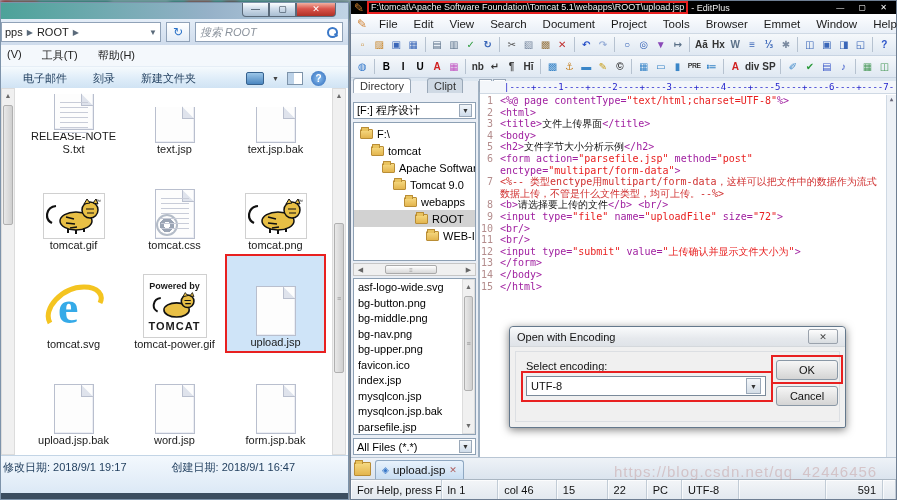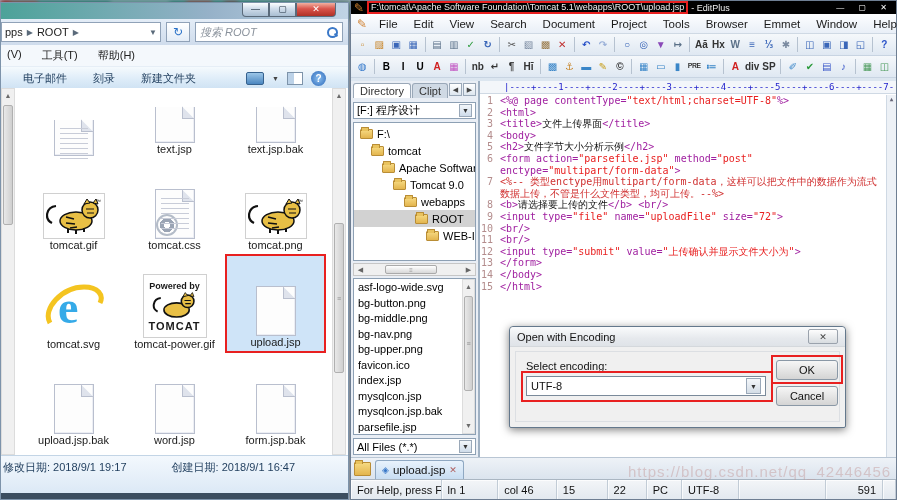--- a/index.html
+++ b/index.html
@@ -97,21 +97,21 @@
   .ep-menubar .item { padding:0 8px; }
   .ep-menubar .spread { flex:1; }
   .pencil { color:#d08030; font-size:12px; }
   .ep-toolbar { height:22px; display:flex; align-items:center; padding:0 3px;
     background:linear-gradient(#f5f8fb,#dfe8f2); border-bottom:1px solid #c8d4e2; }
   .tb-icon { width:17px; height:17px; display:flex; align-items:center; justify-content:center;
     font-size:10px; font-weight:bold; border-radius:2px; }
   .tb-sep { width:1px; height:15px; background:#b6c2d0; margin:0 3px; flex-shrink:0; }
   .ep-main { position:absolute; top:80px; bottom:42px; left:0; right:0; display:flex; }
   .ep-side { width:129px; background:#e9eef5; border-right:2px solid #9fb0c2; display:flex; flex-direction:column; }
-  .side-tabs { display:flex; align-items:flex-start; height:19px; padding:2px 2px 12px 2px; gap:1px; }
+  .side-tabs { display:flex; align-items:center; height:19px; padding:2px 2px 12px 2px; gap:16px; }
   .stab { padding:1px 6px; border:1px solid #9aa8b8; border-bottom:none; background:#cfd9e4;
     border-radius:3px 3px 0 0; color:#333; }
   .stab.active { background:#fff; font-weight:normal; }
   .tab-arrows { margin-left:auto; display:flex; gap:1px; }
   .tab-arrows span { width:13px; height:13px; border:1px solid #9aa8b8; background:linear-gradient(#fff,#dde6ef);
     font-size:7px; display:flex; align-items:center; justify-content:center; color:#444; }
   .drive-select { margin:2px; height:17px; background:#fff; border:1px solid #8da0b4;
     display:flex; align-items:center; padding:0 3px; }
   .drive-select .spread { flex:1; }
   .dd-arrow { width:13px; height:13px; background:linear-gradient(#f2f6fa,#cfdcea); border:1px solid #9aa8b8;
@@ -175,21 +175,21 @@
   .tab-folder { width:17px; height:14px; margin-bottom:3px; }
   .doc-tab { height:19px; display:flex; align-items:center; gap:4px; padding:0 6px;
     background:linear-gradient(#e8f2fc,#c8ddf2); border:1px solid #8fa8c2; border-bottom:none;
     border-radius:3px 3px 0 0; color:#111; font-size:11.5px; }
   .doc-tab .dmark { color:#3a78c8; font-size:9px; }
   .doc-tab .tclose { color:#b06060; font-size:9px; }
   .ep-status { position:absolute; left:0; right:0; bottom:0; height:20px; display:flex; align-items:stretch;
     background:linear-gradient(#f3f5f8,#e3e9ef); border-top:1px solid #aab6c2; color:#111; }
   .st-seg { display:flex; align-items:center; padding:0 6px; border-right:1px solid #c2ccd6;
     box-shadow: inset 1px 1px 0 rgba(255,255,255,.7); white-space:nowrap; overflow:hidden; }
-  #watermark { position:absolute; left:628px; top:463px; font-size:15px; letter-spacing:1px;
+  #watermark { position:absolute; left:614px; top:463px; font-size:15px; letter-spacing:1px;
     color:rgba(195,150,150,.45); pointer-events:none; z-index:50; }
 </style>
 </head>
 <body>
 
 <div id="bg-strip">
   <span class="blob" style="left:4px;width:34px;background:#c03028;border-radius:2px;"></span>
   <span class="blob" style="left:110px;width:60px;background:rgba(255,255,255,.5);border-radius:2px;"></span>
   <span class="blob" style="left:186px;width:26px;background:#c03028;border-radius:2px;"></span>
   <span class="blob" style="left:224px;width:14px;background:#803030;border-radius:2px;"></span>
@@ -243,20 +243,21 @@
   <div class="exp-body">
     <div class="sb-v" style="left:0;">
       <div class="arr">▲</div>
         <div class="sb-thumb" style="height:120px;"></div>
     </div>
     <div id="file-grid">
         <div class="tile cut">
           <span style="display: flex;">
             <span class="icon-page icon-lines"></span>
           </span>
+          <div class="lbl">RELEASE-NOTES.txt</div>
         </div>
         <div class="tile cut">
           <span style="display: flex;">
             <span class="icon-page"></span>
           </span>
           <div class="lbl">text.jsp</div>
         </div>
         <div class="tile cut">
           <span style="display: flex;">
             <span class="icon-page"></span>

